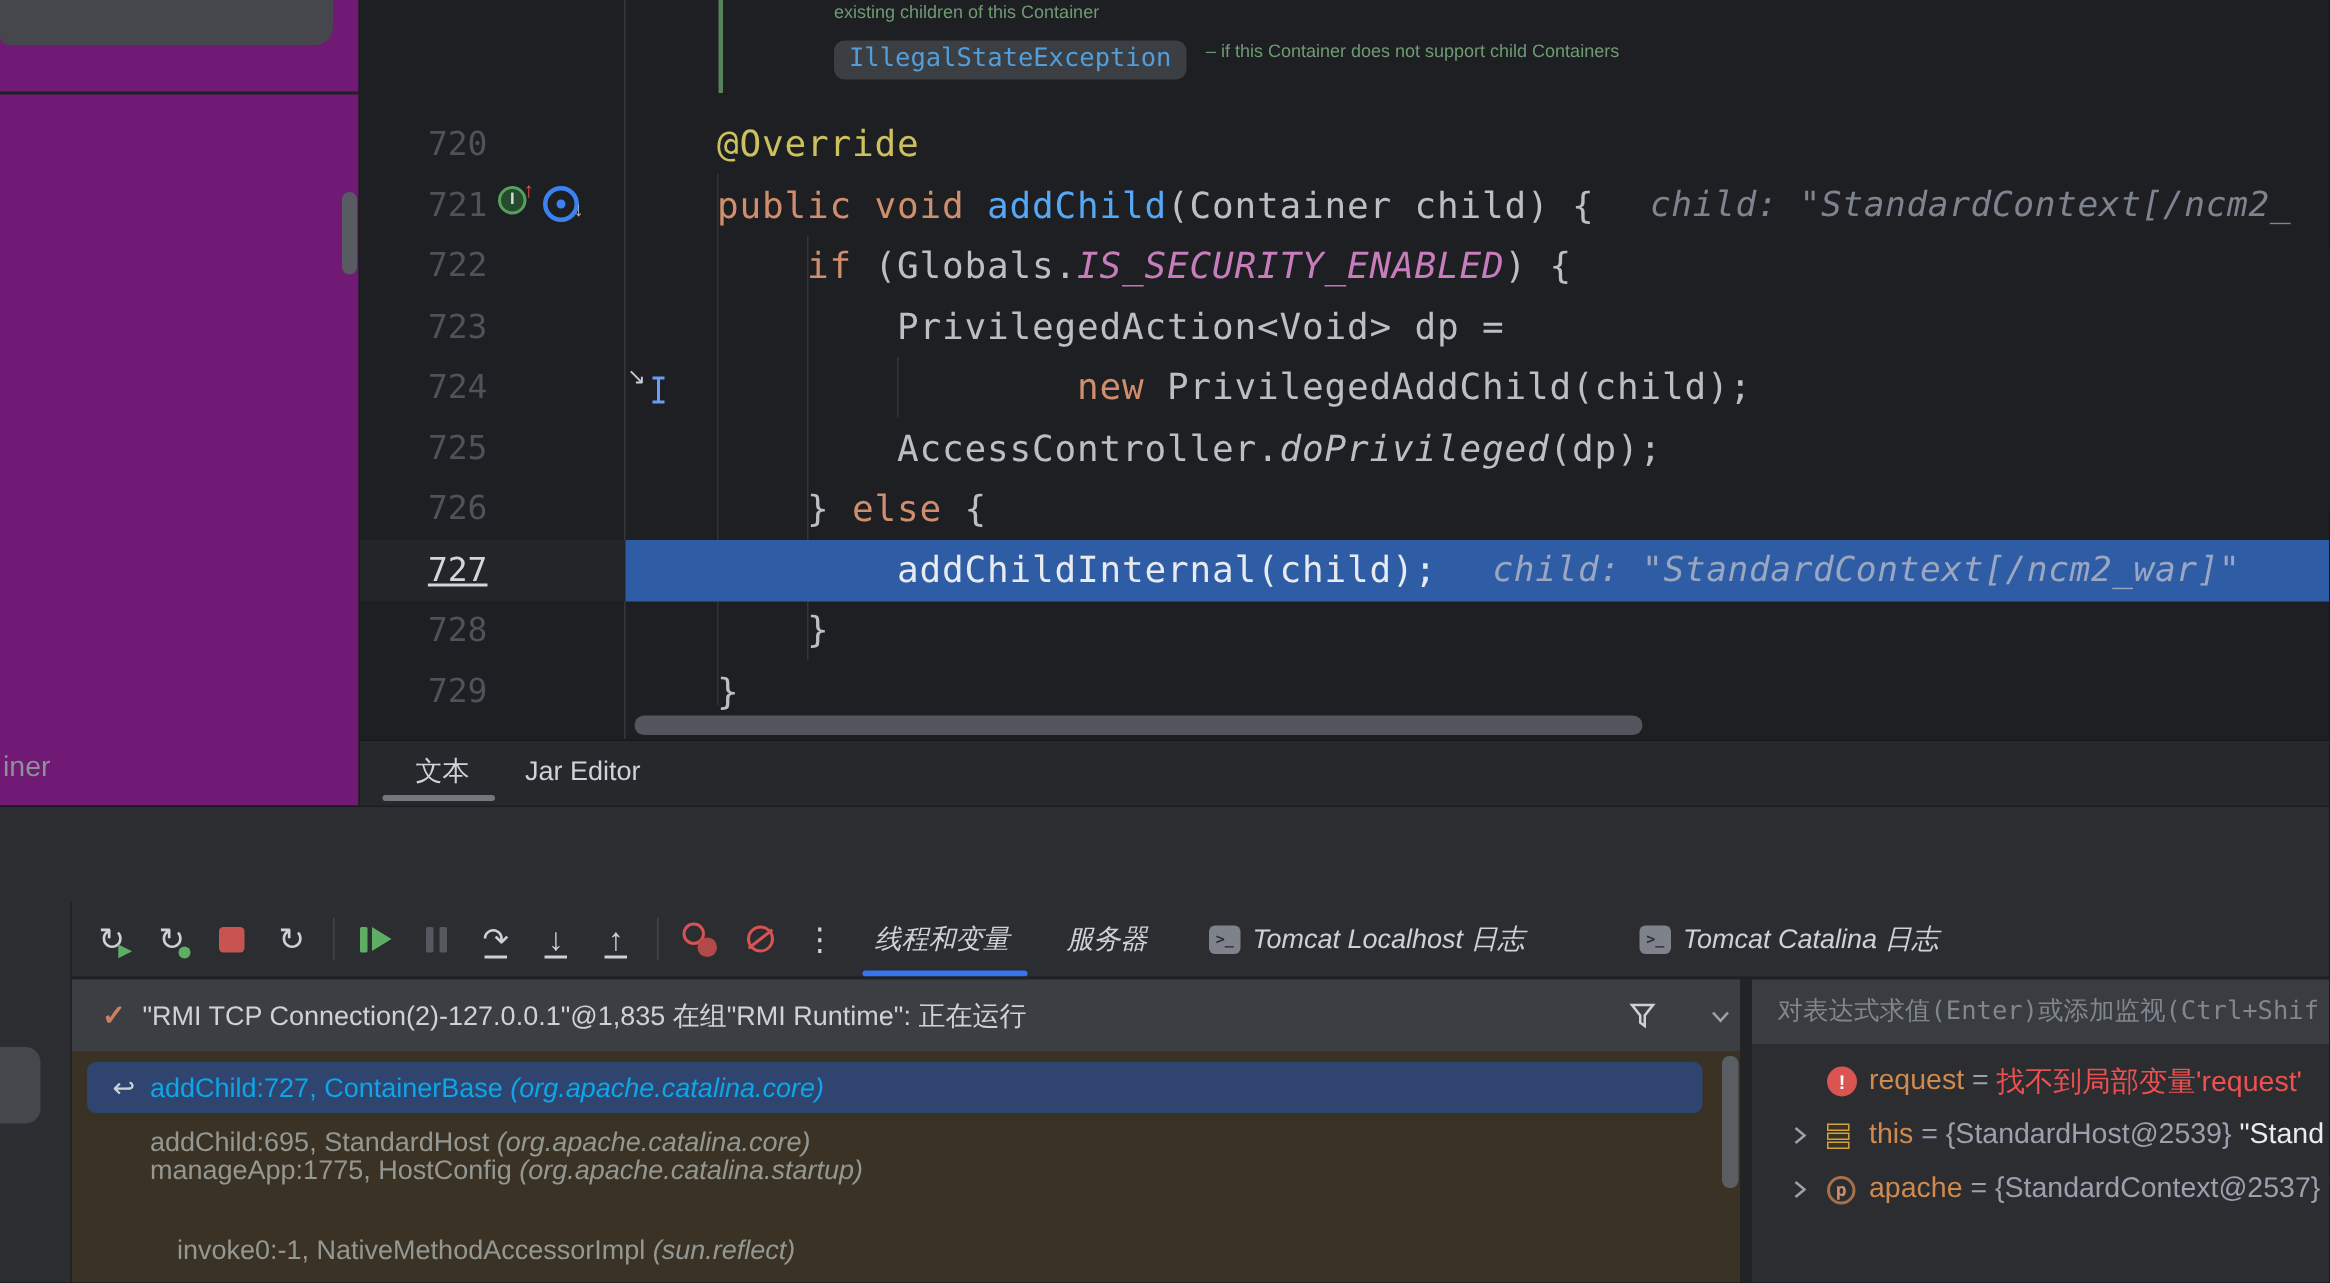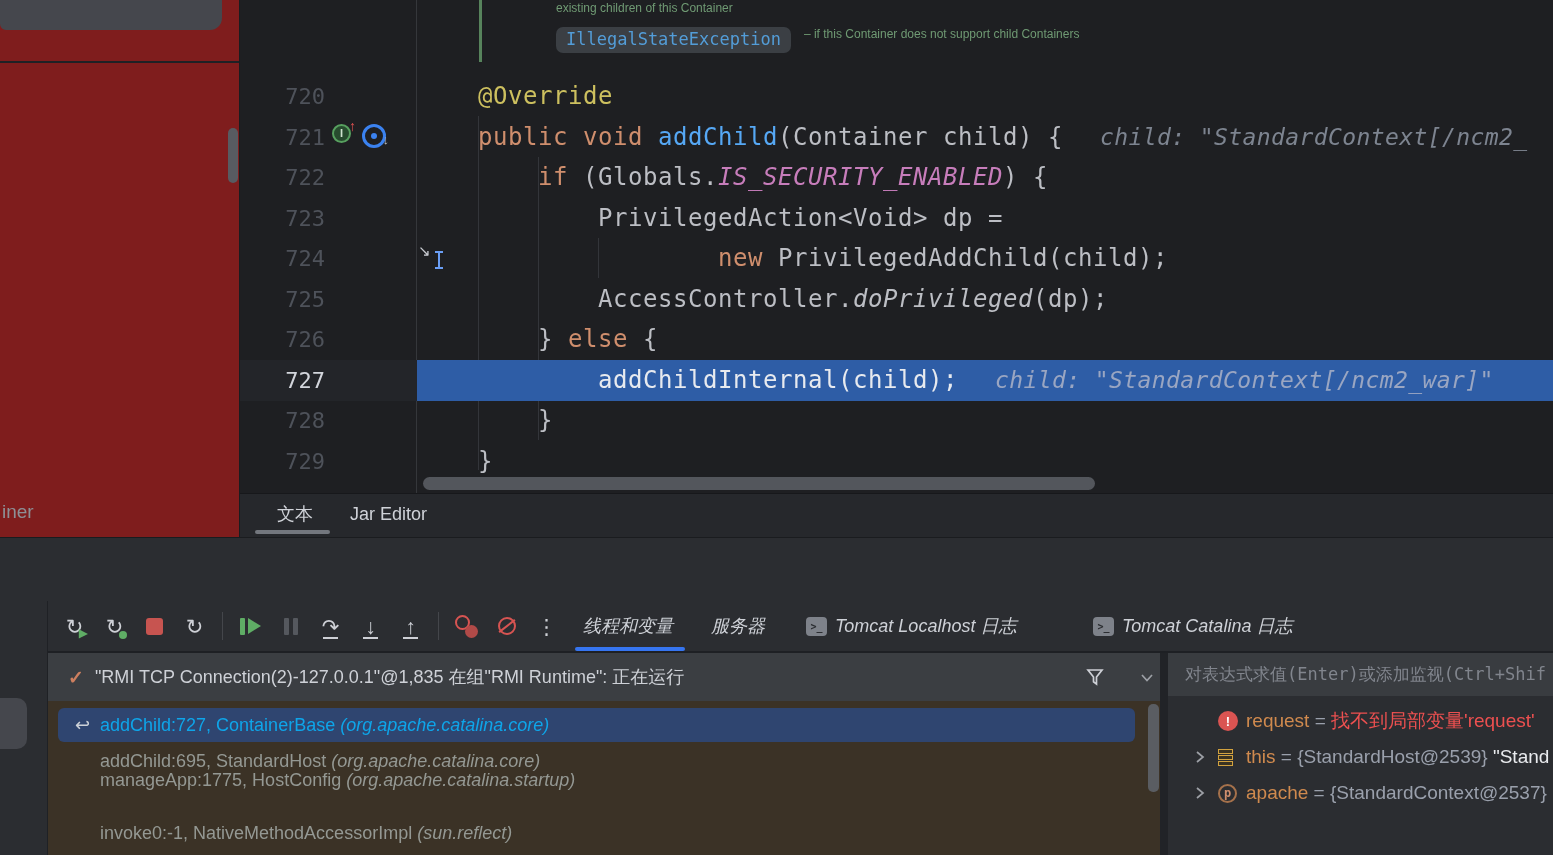--- a/index.html
+++ b/index.html
@@ -1,40 +1,40 @@
 <!DOCTYPE html>
 <html><head>
 <meta charset="utf-8">
 <style>
   html,body{margin:0;padding:0;background:#131415;}
   #app{position:relative;width:1553px;height:855px;overflow:hidden;background:#1e1f22;
        font-family:"Liberation Sans",sans-serif;color:#ced1d7;}
   .abs{position:absolute;}
   
-  #left-panel{left:0;top:0;width:239px;height:537px;background:#7f1d1d;}
+  #left-panel{left:0;top:0;width:239px;height:537px;background:#701a75;}
   #left-top-box{left:0;top:0;width:222px;height:30px;background:#45474d;border-radius:0 0 12px 6px;}
   #left-hline{left:0;top:61px;width:239px;height:2px;background:#1f2125;}
   #left-scroll{left:228px;top:128px;width:10px;height:55px;background:#585b61;border-radius:5px;}
   #left-trunc{left:2px;top:501px;font-size:19px;color:#8d9096;}
   #left-editor-vline{left:239px;top:0;width:1px;height:537px;background:#1a1c1f;}
   
   #editor{left:240px;top:0;width:1313px;height:493px;background:#1e1f22;overflow:hidden;}
   #gutter-vline{left:176px;top:0;width:1px;height:493px;background:#35373b;}
   #doc-guide{left:239px;top:0;width:3px;height:62px;background:#57835c;}
   .docline{color:#6f9a73;font-size:12px;}
   #doc-line1{left:316px;top:1px;}
   #doc-line2{left:316px;top:27px;display:flex;gap:13px;}
   #doc-chip{background:#3b3f44;border-radius:7px;padding:2px 10px 4px 10px;
             font-family:"DejaVu Sans Mono",monospace;font-size:17px;color:#539dd8;}
   .code-row{left:0;width:1313px;height:41px;}
   .exec-bg{position:absolute;left:177px;top:0;right:0;height:41px;background:#2e5da6;}
   .exec-gutter{position:absolute;left:0;top:0;width:177px;height:41px;background:#232529;}
   .lineno{position:absolute;left:0;top:0;width:85px;height:41px;text-align:right;
           font-family:"DejaVu Sans Mono",monospace;font-size:22px;line-height:41px;color:#4e525a;}
-  .current .lineno{color:#d3d6dc;}
+  .current .lineno{color:#d3d6dc;text-decoration:underline;}
   .codetext{position:absolute;left:178px;top:0;height:41px;line-height:41px;white-space:pre;
             font-family:"DejaVu Sans Mono",monospace;font-size:24px;letter-spacing:.55px;}
   .c-def{color:#bcbec4;} .current .c-def{color:#e7eaef;}
   .c-kw{color:#cf8e6d;} .c-method{color:#56a8f5;} .c-ann{color:#cdc05f;}
   .c-const{color:#c77dbb;font-style:italic;} .c-ital{color:#bcbec4;font-style:italic;}
   .hint{position:absolute;top:0;height:41px;line-height:41px;white-space:pre;
         font-family:"DejaVu Sans Mono",monospace;font-size:23px;letter-spacing:.4px;
         font-style:italic;color:#7d8490;}
   .current .hint{color:#9aa6c2;}
   .iguide{position:absolute;width:1px;background:#33353a;}
@@ -302,21 +302,21 @@
           <span class="ftxt">addChild:727, ContainerBase <span class="fpkg">(org.apache.catalina.core)</span></span>
         </div>
         <div class="frame-row" style="top: 42px;">
           <span class="fic"></span>
           <span class="ftxt">addChild:695, StandardHost <span class="fpkg">(org.apache.catalina.core)</span></span>
         </div>
         <div class="frame-row" style="top: 61px;">
           <span class="fic"></span>
           <span class="ftxt">manageApp:1775, HostConfig <span class="fpkg">(org.apache.catalina.startup)</span></span>
         </div>
-        <div class="frame-row" style="top: 114px;">
+        <div class="frame-row" style="top: 114px; padding-left: 18px;">
           <span class="fic"></span>
           <span class="ftxt">invoke0:-1, NativeMethodAccessorImpl <span class="fpkg">(sun.reflect)</span></span>
         </div>
       </div>
 
     <div id="panel-divider" class="abs"></div>
 
     <div id="watch-input" class="abs">对表达式求值(Enter)或添加监视(Ctrl+Shif</div>
     <div id="watches" class="abs">
         <div class="watch-row" style="top: 7px;"><span class="w-chev"></span><span class="w-icon"><span class="err-ic">!</span></span><span class="w-name">request</span><span class="w-eq"> = </span><span class="w-err">找不到局部变量'request'</span></div>

